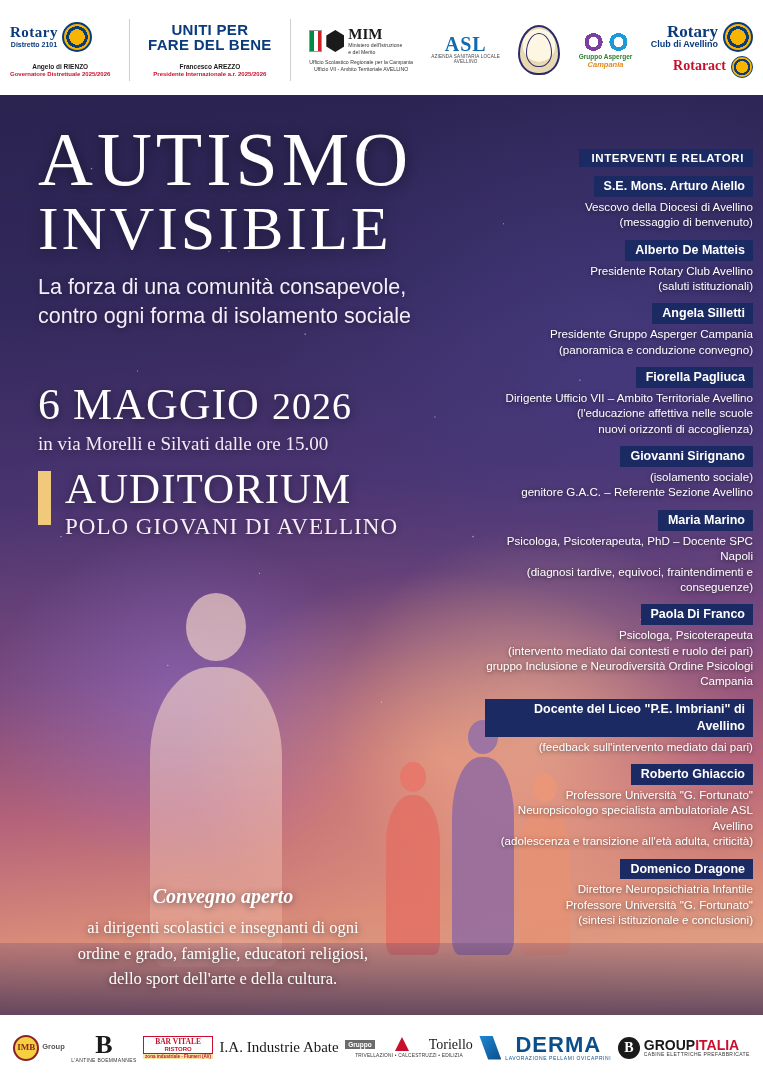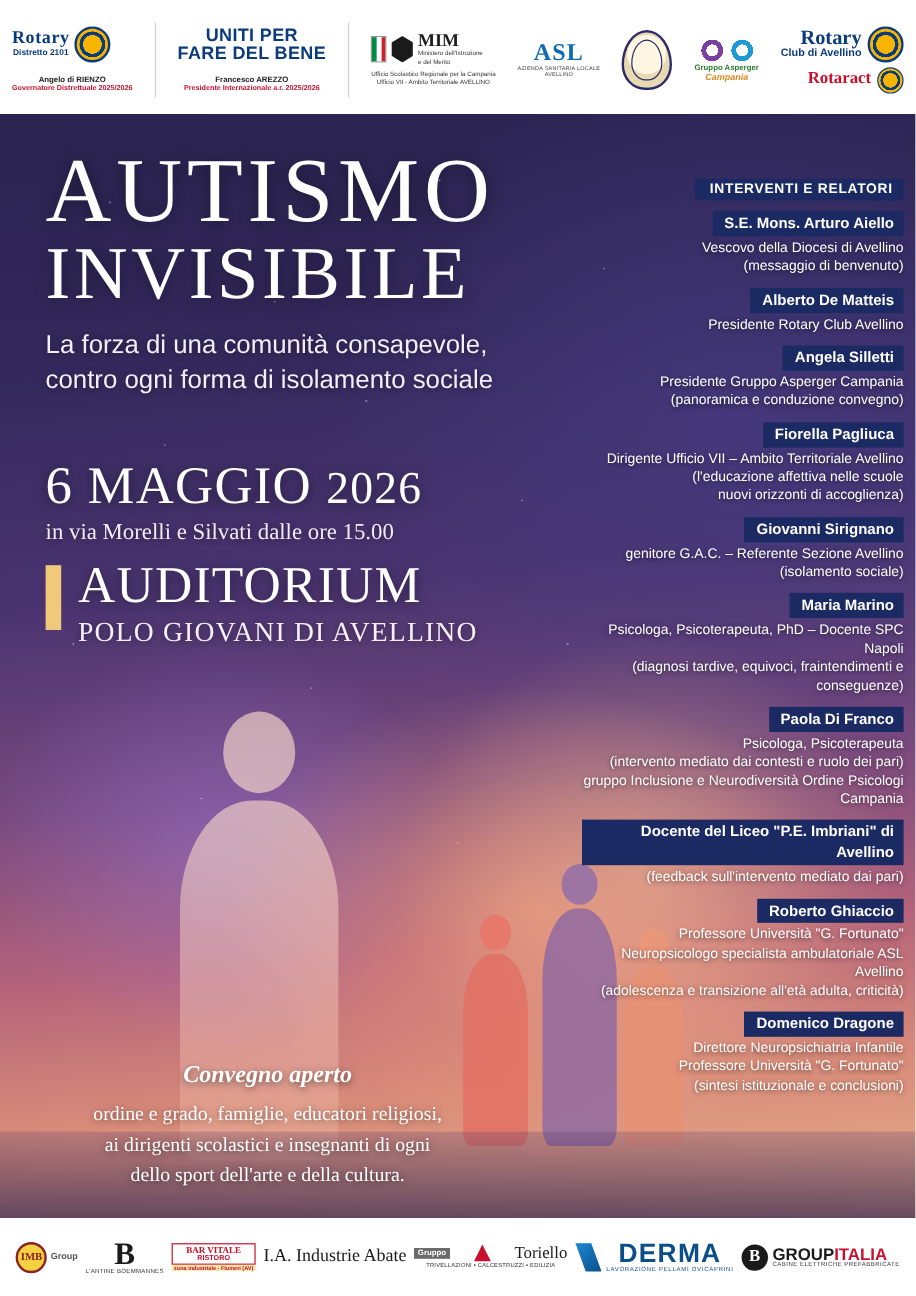--- a/index.html
+++ b/index.html
@@ -357,56 +357,57 @@
     <div class="venue-wrap">
       <div class="venue-bar"></div>
       <div>
         <div class="v-1">AUDITORIUM</div>
         <div class="v-2">POLO GIOVANI DI AVELLINO</div>
       </div>
     </div>
 
     <div class="note">
       <div class="n-head">Convegno aperto</div>
+      <div class="n-body">ai dirigenti scolastici e insegnanti di ogni</div>
       <div class="n-body">ordine e grado, famiglie, educatori religiosi,</div>
-      <div class="n-body">ai dirigenti scolastici e insegnanti di ogni</div>
       <div class="n-body">dello sport dell'arte e della cultura.</div>
     </div>
 
     <div class="speakers">
       <div class="sp-header">INTERVENTI E RELATORI</div>
 
       <div class="sp-block">
         <div class="sp-name">S.E. Mons. Arturo Aiello</div>
         <div class="sp-role">Vescovo della Diocesi di Avellino</div>
         <div class="sp-role">(messaggio di benvenuto)</div>
       </div>
 
       <div class="sp-block">
         <div class="sp-name">Alberto De Matteis</div>
         <div class="sp-role">Presidente Rotary Club Avellino</div>
+        <div class="sp-role">(saluti istituzionali)</div>
       </div>
 
       <div class="sp-block">
         <div class="sp-name">Angela Silletti</div>
         <div class="sp-role">Presidente Gruppo Asperger Campania</div>
         <div class="sp-role">(panoramica e conduzione convegno)</div>
       </div>
 
       <div class="sp-block">
         <div class="sp-name">Fiorella Pagliuca</div>
         <div class="sp-role">Dirigente Ufficio VII – Ambito Territoriale Avellino</div>
         <div class="sp-role">(l'educazione affettiva nelle scuole</div>
         <div class="sp-role">nuovi orizzonti di accoglienza)</div>
       </div>
 
       <div class="sp-block">
         <div class="sp-name">Giovanni Sirignano</div>
+        <div class="sp-role">(isolamento sociale)</div>
         <div class="sp-role">genitore G.A.C. – Referente Sezione Avellino</div>
-        <div class="sp-role">(isolamento sociale)</div>
       </div>
 
       <div class="sp-block">
         <div class="sp-name">Maria Marino</div>
         <div class="sp-role">Psicologa, Psicoterapeuta, PhD – Docente SPC Napoli</div>
         <div class="sp-role">(diagnosi tardive, equivoci, fraintendimenti e conseguenze)</div>
       </div>
 
       <div class="sp-block">
         <div class="sp-name">Paola Di Franco</div>

